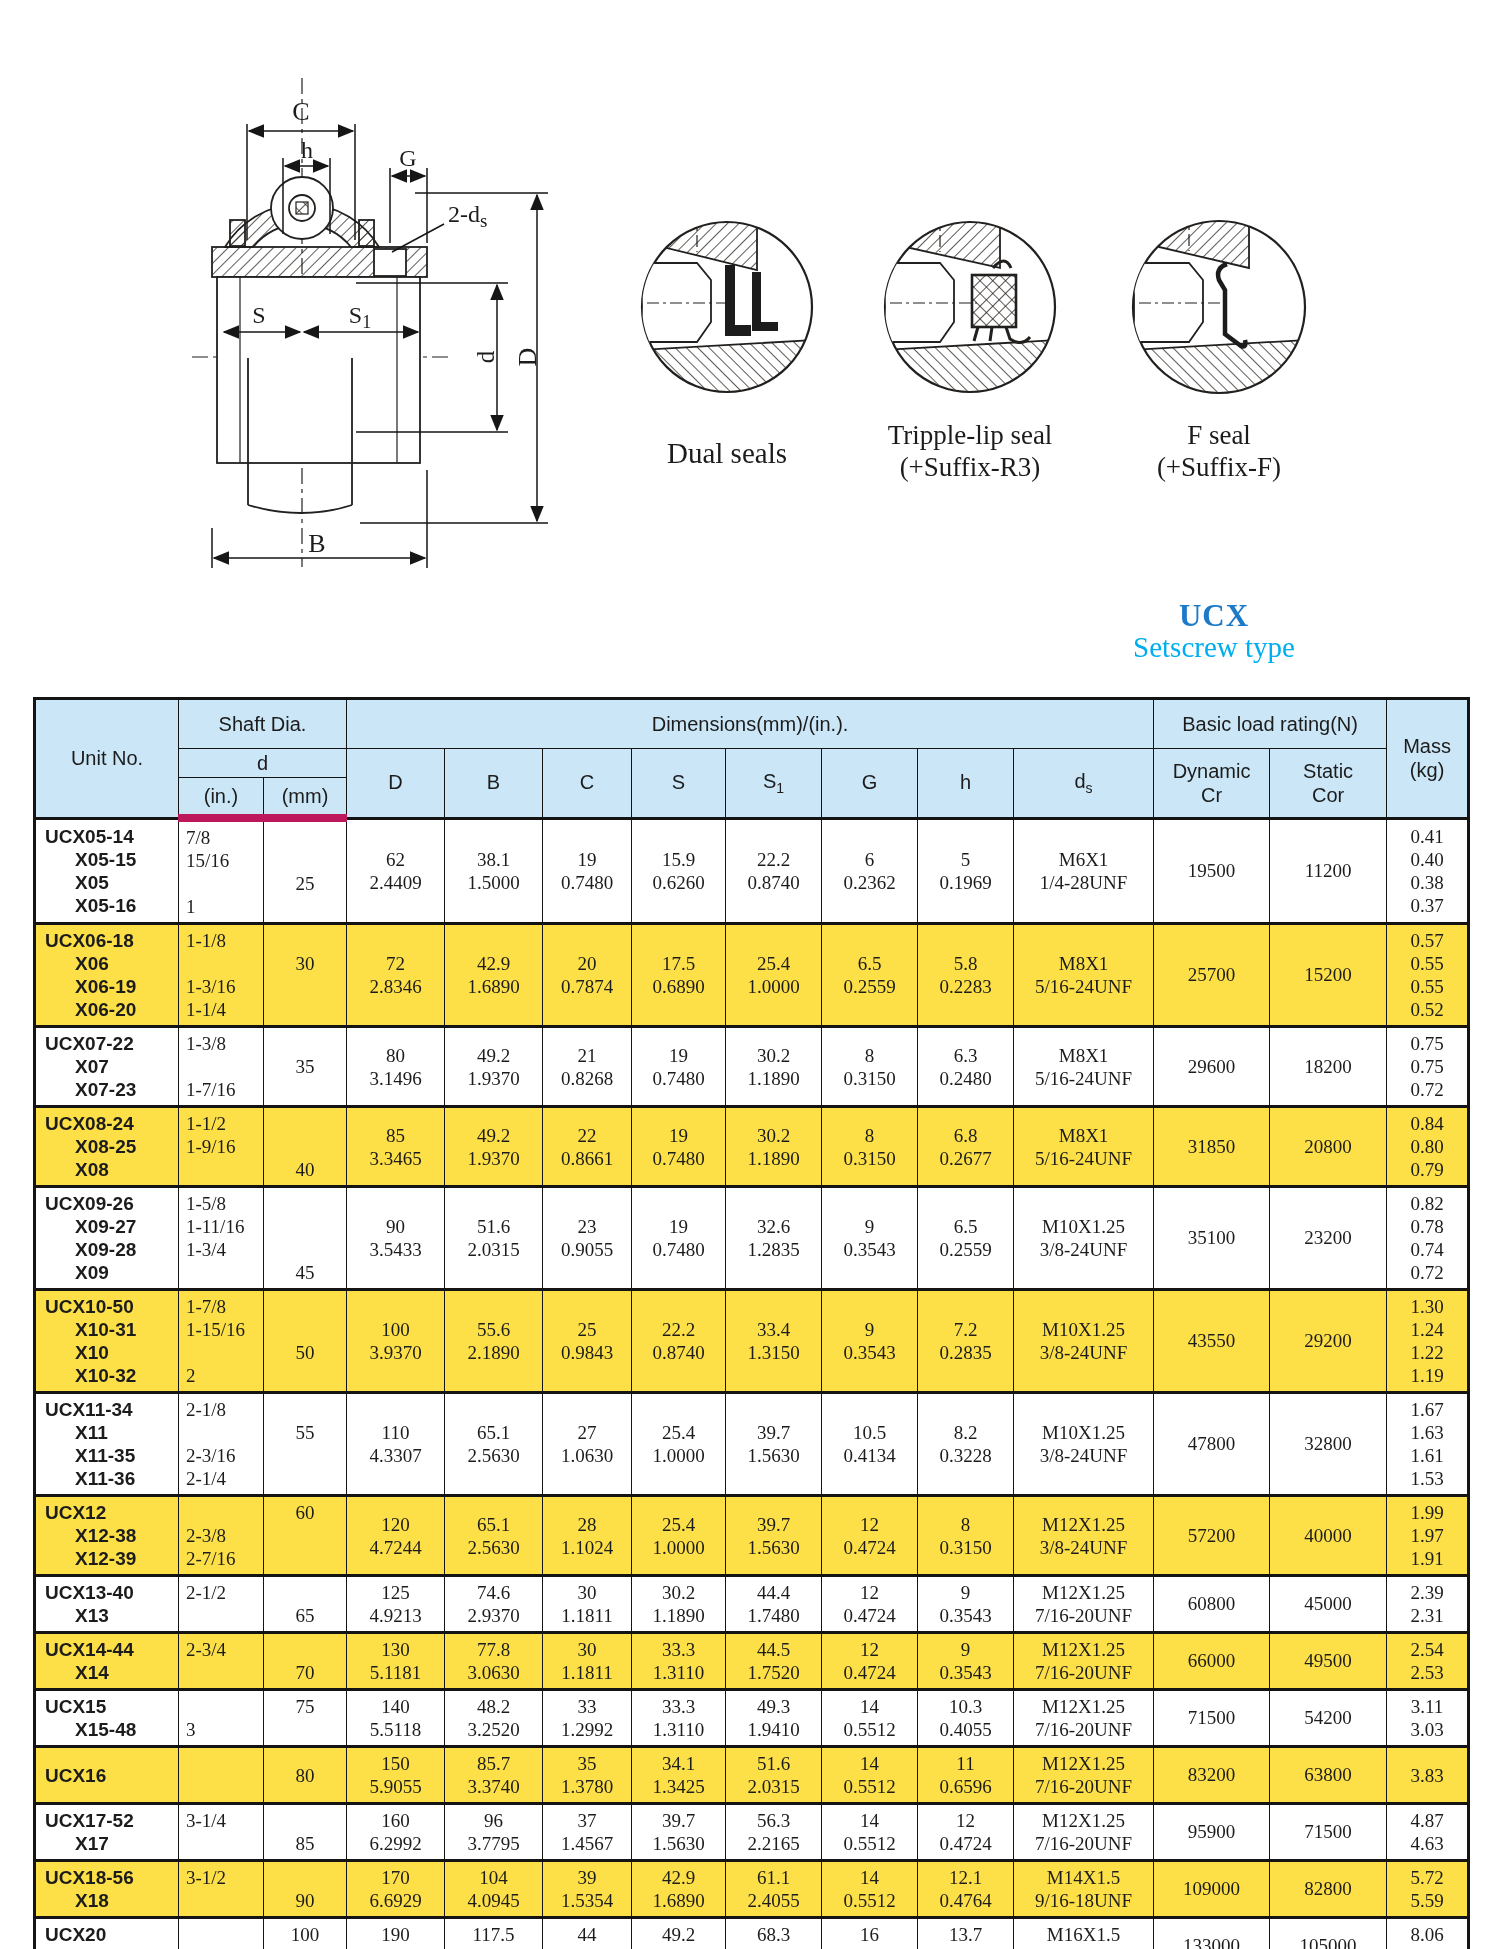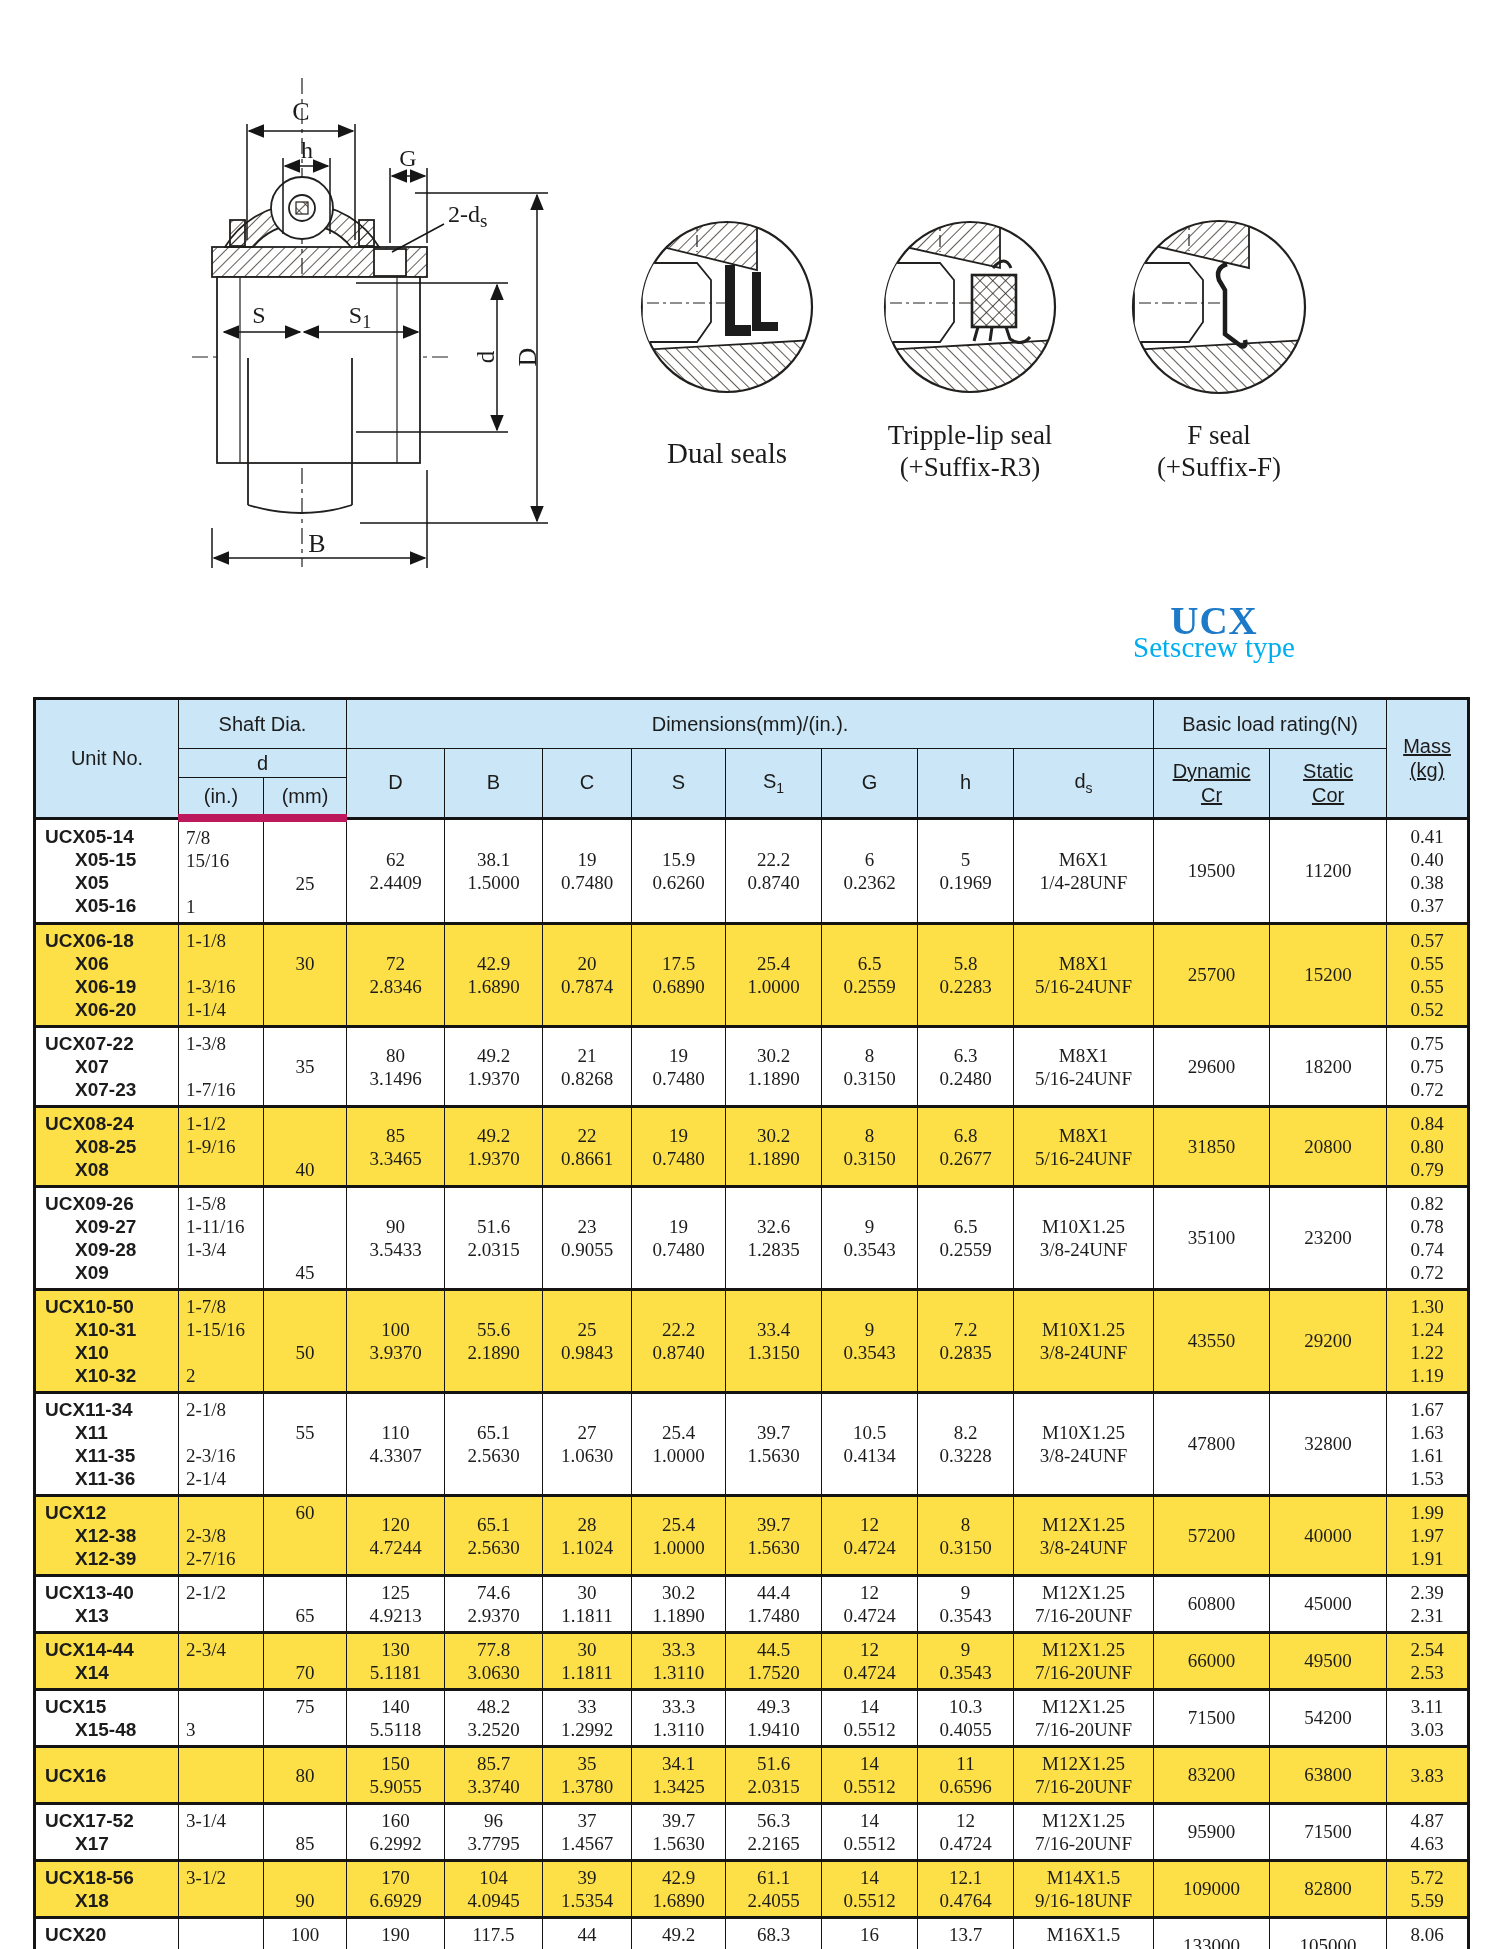--- a/index.html
+++ b/index.html
@@ -1,34 +1,34 @@
 <!DOCTYPE html>
 <html><head>
 <meta charset="utf-8">
 <style>
   html,body{margin:0;padding:0;background:#fff;}
   .page{position:relative;width:1497px;height:1949px;background:#ffffff;overflow:hidden;
         font-family:"Liberation Serif",serif;color:#1c1c1c;}
   .topdraw{position:absolute;left:0;top:0;}
   svg text{font-family:"Liberation Serif",serif;fill:#1c1c1c;}
   .series-title{position:absolute;left:1124px;top:598px;width:180px;text-align:center;
-        font-size:39px;font-weight:bold;letter-spacing:1px;}
+        font-size:31px;font-weight:bold;letter-spacing:1px;}
   .series-sub{position:absolute;left:1094px;top:631px;width:240px;text-align:center;
         font-size:29px;}
   
   .spec-table{position:absolute;left:33px;top:697px;width:1434px;border-collapse:collapse;
         table-layout:fixed;border:3px solid #141414;}
   .spec-table th,.spec-table td{border:1.5px solid #141414;}
   .spec-table thead th{background:#cbe6f6;font-family:"Liberation Sans",sans-serif;
         font-weight:normal;font-size:20px;text-align:center;vertical-align:middle;padding:2px 0;}
   .spec-table thead tr:last-child th{border-bottom:8px solid #be185d;}
   .h-row1 th{height:44px;}
   .h-row2 th.dhd{height:24px;}
   .h-row3 th{height:32px;}
-  .twoline{line-height:24px;text-decoration:underline;}
+  .twoline{line-height:24px;}
   .spec-table tbody td{font-size:19px;text-align:center;vertical-align:middle;
         padding:4px 1px;background-clip:padding-box;}
   .spec-table tbody tr{background:#ffffff;}
   .spec-table tbody tr.shaded{background:#fde047;margin-top:9px;}
   .spec-table tbody tr td{border-top:3px solid #141414;}
   .line{height:23px;line-height:23px;white-space:nowrap;}
   .cell-unit{font-family:"Liberation Sans",sans-serif;font-weight:bold;font-size:18px;}
   .cell-unit .line{text-align:left;padding-left:8px;}
   .cell-unit .line.sub{padding-left:38px;}
   .cell-din .line{text-align:left;padding-left:6px;}

